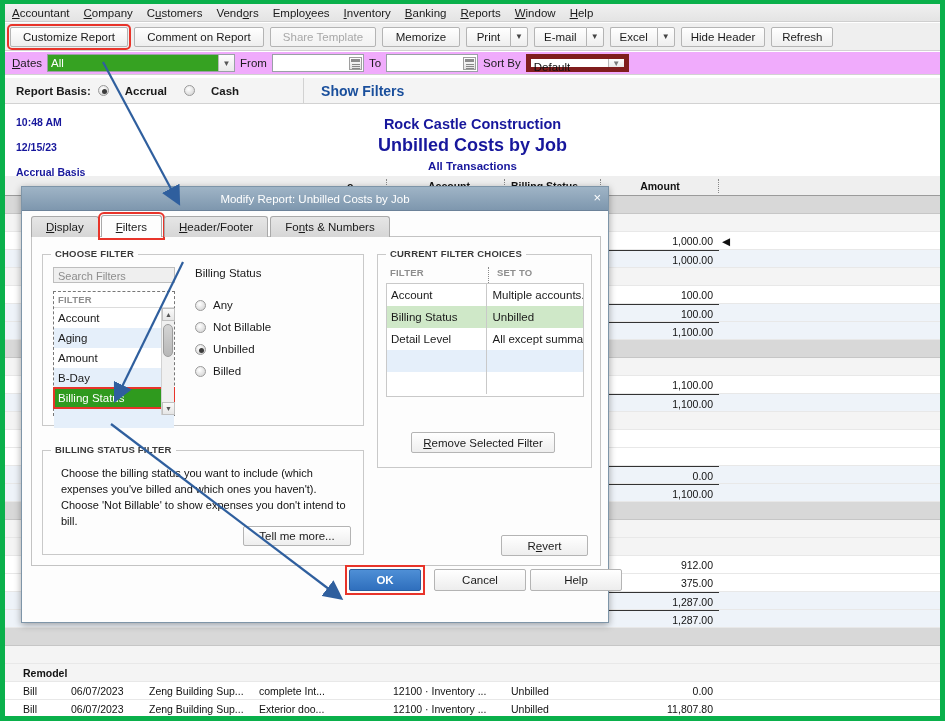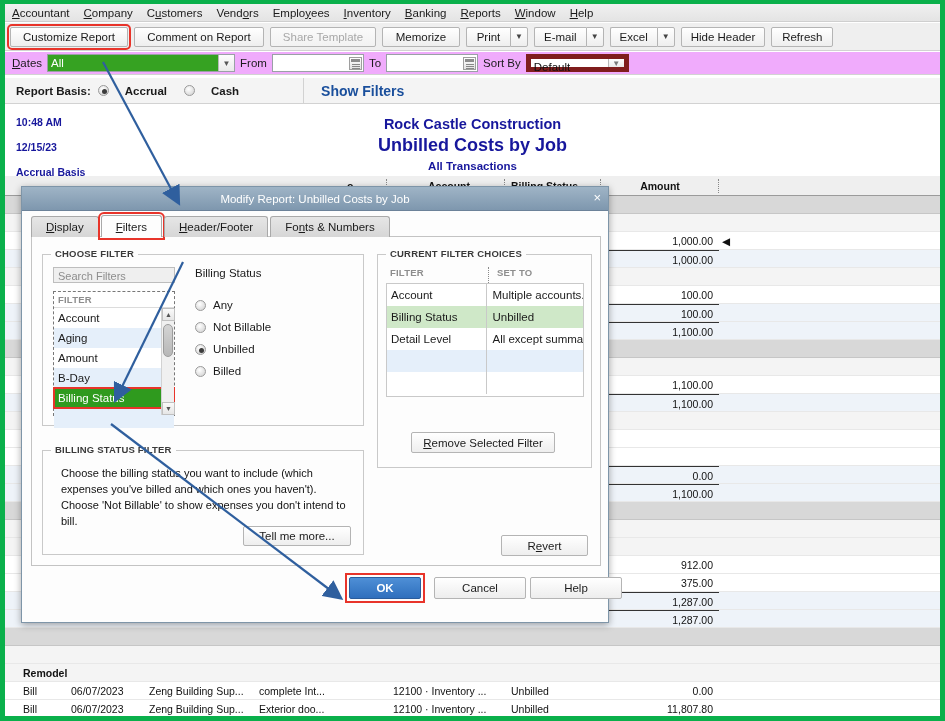--- a/index.html
+++ b/index.html
@@ -307,21 +307,21 @@
   #remove-filter u, #tellmemore u, #revert-btn u { text-decoration: underline; }
   #revert-btn {
     position: absolute; right: 12px; bottom: 9px; width: 87px; height: 21px;
     background: linear-gradient(#ffffff,#eeeeee); border: 1px solid #b4b4b4;
     border-radius: 2px; font-size: 11.5px; color: #1b1b1b;
     display: flex; align-items: center; justify-content: center; cursor: default;
   }
 
   
   #modal-footer {
-    position: absolute; left: 0; bottom: 0; width: 100%; height: 54px;
+    position: absolute; left: 0; bottom: 8px; width: 100%; height: 54px;
   }
   .fbtn {
     position: absolute; top: 9px; height: 22px; width: 92px;
     background: linear-gradient(#ffffff,#ededed); border: 1px solid #b4b4b4;
     border-radius: 2px; font-size: 11.5px; color: #1b1b1b;
     display: flex; align-items: center; justify-content: center; cursor: default;
   }
   #ok-btn {
     left: 327px; width: 72px;
     background: linear-gradient(#4e8fd6,#2f6fbd);

